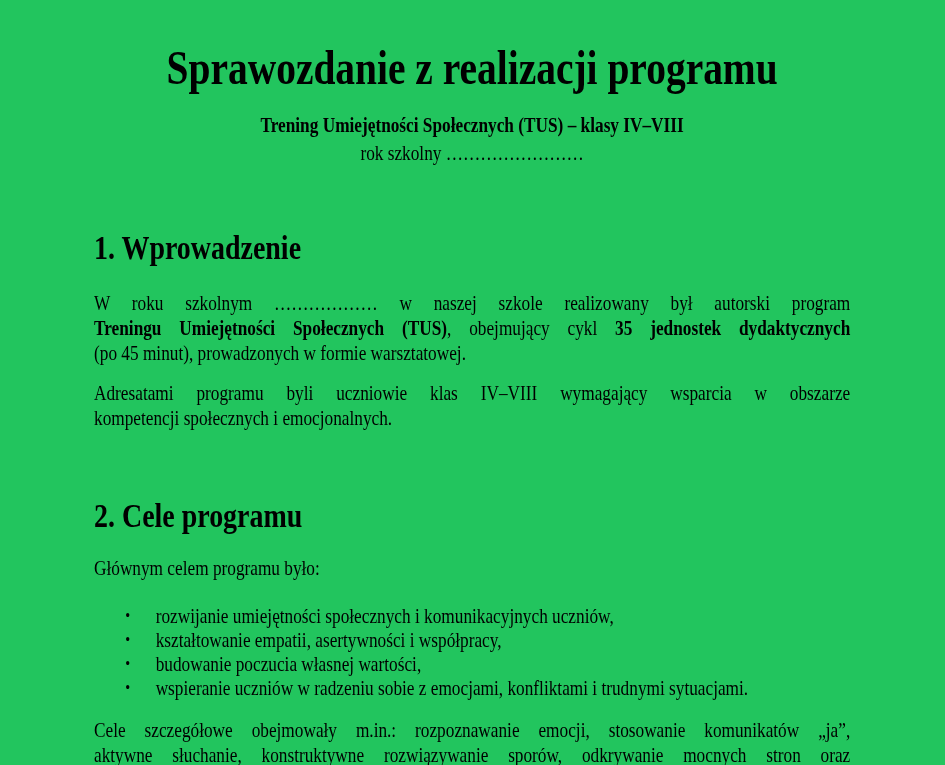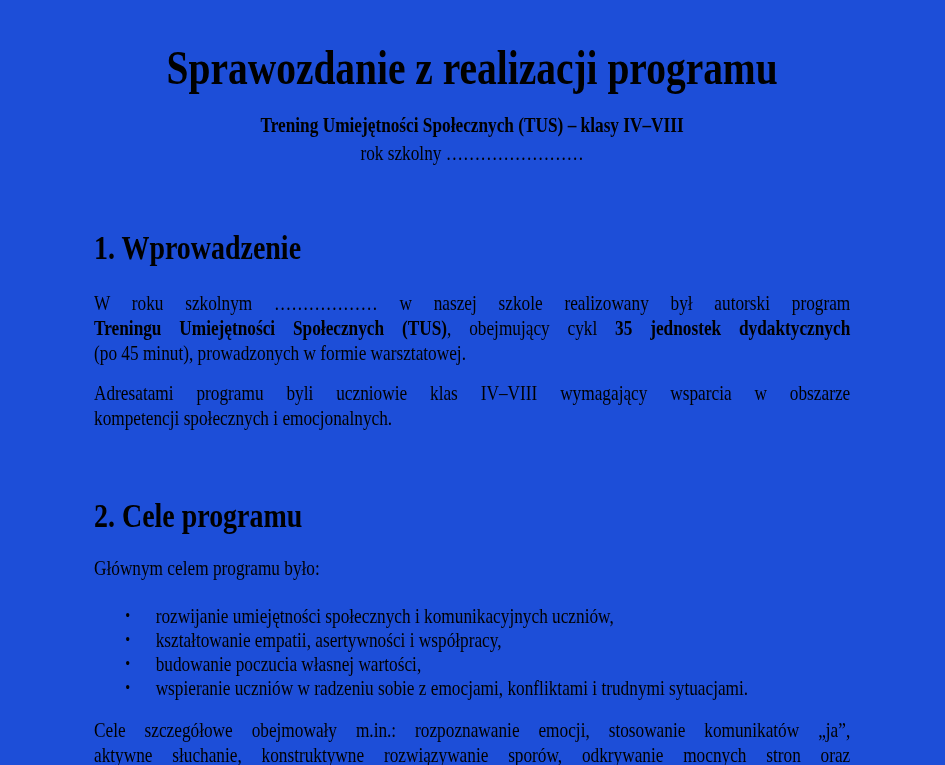--- a/index.html
+++ b/index.html
@@ -4,21 +4,21 @@
 <style>
   html, body {
     margin: 0;
     padding: 0;
     background: #ffffff;
   }
   .page {
     position: relative;
     width: 945px;
     height: 765px;
-    background: #1d4ed8;
+    background: #22c55e;
     color: #000000;
     overflow: hidden;
     font-family: "Liberation Serif", "DejaVu Serif", serif;
   }
   
   .content {
     margin-left: 94px;
     width: 920px;
     transform: scaleX(0.822);
     transform-origin: left top;

